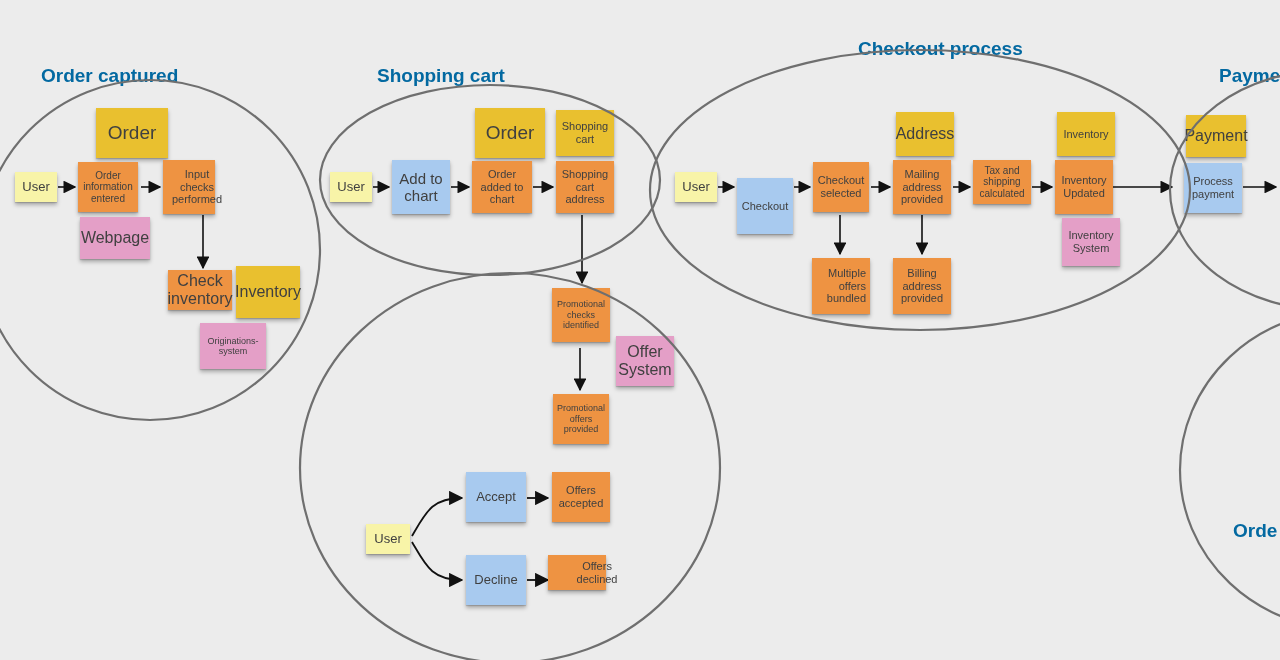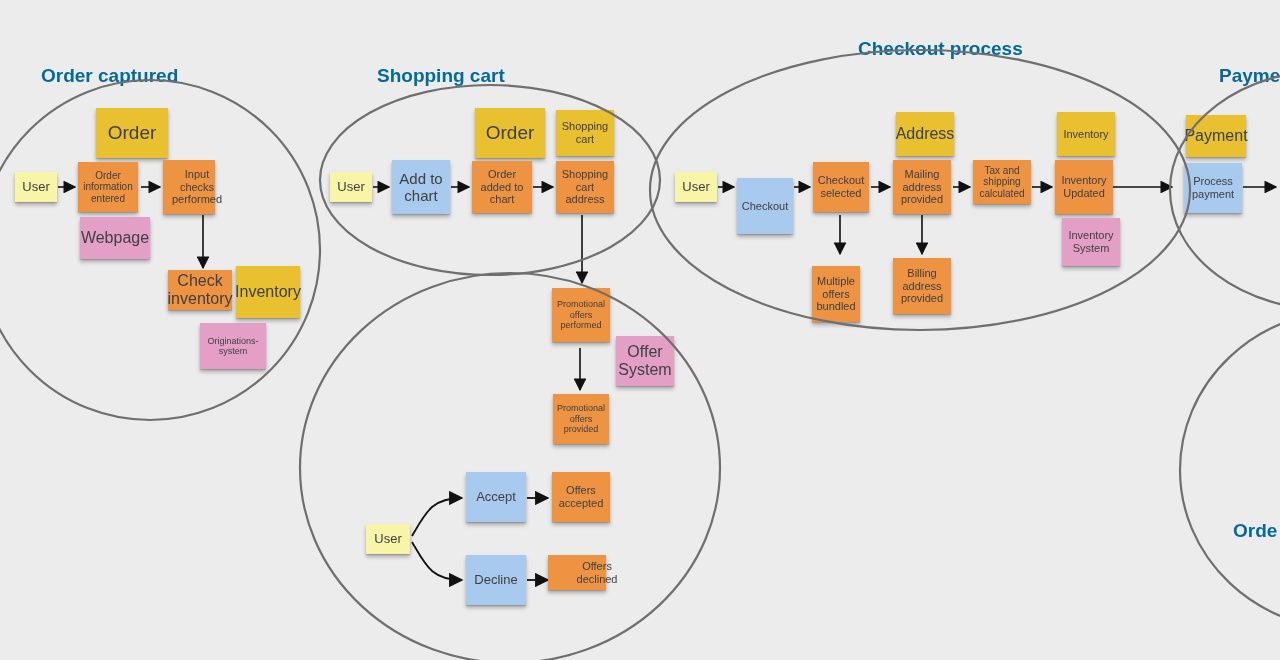--- a/index.html
+++ b/index.html
@@ -139,36 +139,36 @@
 <div class="note yellow-deep fs13" style="left:236px; top:266px; width:64px; height:52px;">Inventory</div>
 <div class="note pink fs10" style="left:200px; top:323px; width:66px; height:46px;">Originations-system</div>
 
 <div class="note yellow-pale fs14" style="left:330px; top:172px; width:42px; height:30px;">User</div>
 <div class="note blue fs16" style="left:392px; top:160px; width:58px; height:54px;">Add to chart</div>
 <div class="note yellow-deep fs20" style="left:475px; top:108px; width:70px; height:50px;">Order</div>
 <div class="note orange fs12" style="left:472px; top:161px; width:60px; height:52px;">Order added to chart</div>
 <div class="note yellow-deep fs12" style="left:556px; top:110px; width:58px; height:46px;">Shopping cart</div>
 <div class="note orange fs12" style="left:556px; top:161px; width:58px; height:52px;">Shopping cart address</div>
 
-<div class="note orange fs10" style="left:552px; top:288px; width:58px; height:54px;">Promotional offers performed</div>
+<div class="note orange fs10" style="left:552px; top:288px; width:58px; height:54px;">Promotional checks identified</div>
 <div class="note pink fs13" style="left:616px; top:336px; width:58px; height:50px;">Offer System</div>
 <div class="note orange fs10" style="left:553px; top:394px; width:56px; height:50px;">Promotional offers provided</div>
 
 <div class="note yellow-pale fs14" style="left:366px; top:524px; width:44px; height:30px;">User</div>
 <div class="note blue fs14" style="left:466px; top:472px; width:60px; height:50px;">Accept</div>
 <div class="note orange fs12" style="left:552px; top:472px; width:58px; height:50px;">Offers accepted</div>
 <div class="note blue fs14" style="left:466px; top:555px; width:60px; height:50px;">Decline</div>
 <div class="note orange fs12" style="left:548px; top:555px; width:58px; height:35px;padding-left:44px;">Offers declined</div>
 
 <div class="note yellow-pale fs14" style="left:675px; top:172px; width:42px; height:30px;">User</div>
 <div class="note blue fs12" style="left:737px; top:162px; width:56px; height:56px;margin-top:16px;">Checkout</div>
 <div class="note orange fs12" style="left:813px; top:162px; width:56px; height:50px;">Checkout selected</div>
 <div class="note yellow-deep fs13" style="left:896px; top:112px; width:58px; height:44px;">Address</div>
 <div class="note orange fs12" style="left:893px; top:160px; width:58px; height:54px;">Mailing address provided</div>
-<div class="note orange fs12" style="left:812px; top:266px; width:48px; height:56px;">Multiple offers bundled</div>
+<div class="note orange fs12" style="left:812px; top:258px; width:58px; height:56px;text-align:right;">Multiple offers bundled</div>
 <div class="note orange fs12" style="left:893px; top:258px; width:58px; height:56px;">Billing address provided</div>
 <div class="note orange fs11" style="left:973px; top:160px; width:58px; height:44px;">Tax and shipping calculated</div>
 <div class="note yellow-deep fs12" style="left:1057px; top:112px; width:58px; height:44px;">Inventory</div>
 <div class="note orange fs12" style="left:1055px; top:160px; width:58px; height:54px;">Inventory Updated</div>
 <div class="note pink fs12" style="left:1062px; top:218px; width:58px; height:48px;">Inventory System</div>
 
 <div class="note yellow-deep fs13" style="left:1186px; top:115px; width:60px; height:42px;">Payment</div>
 <div class="note blue fs12" style="left:1184px; top:163px; width:58px; height:50px;">Process payment</div>
 
 </div>

